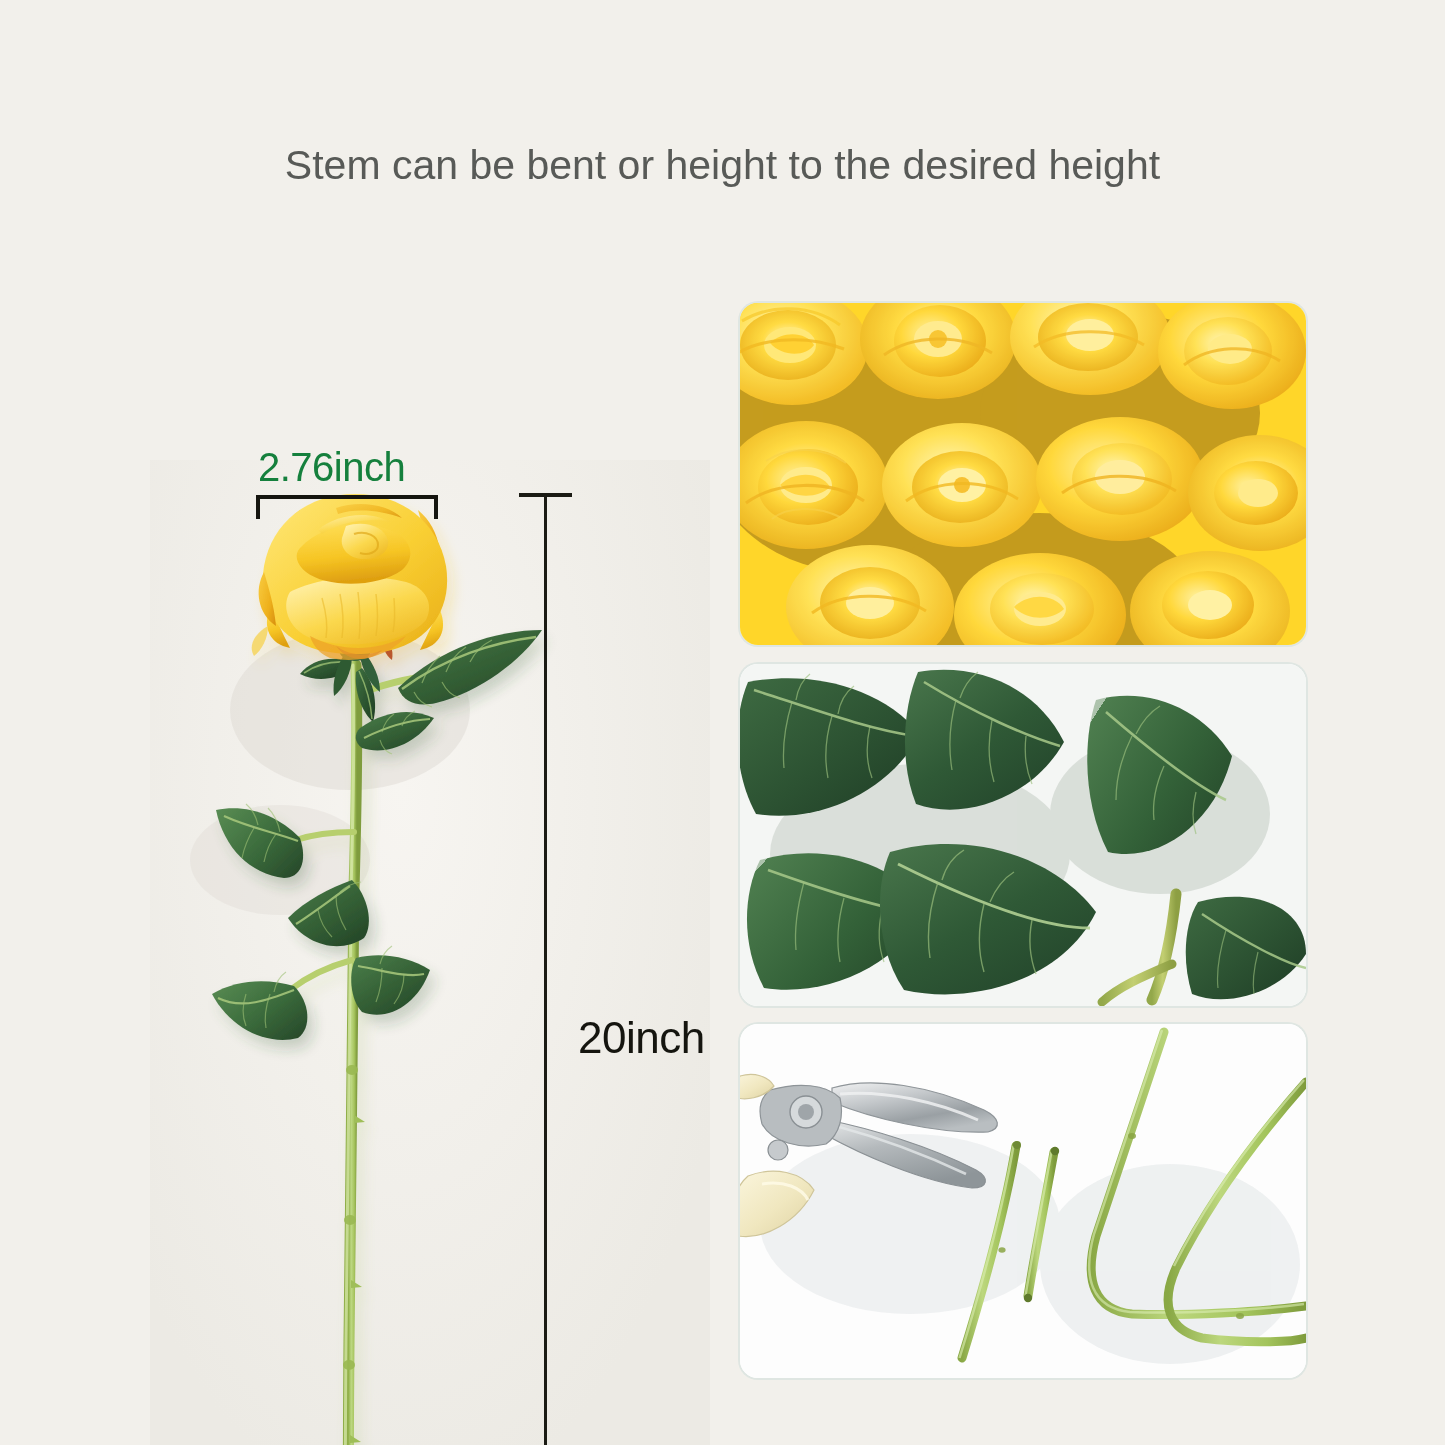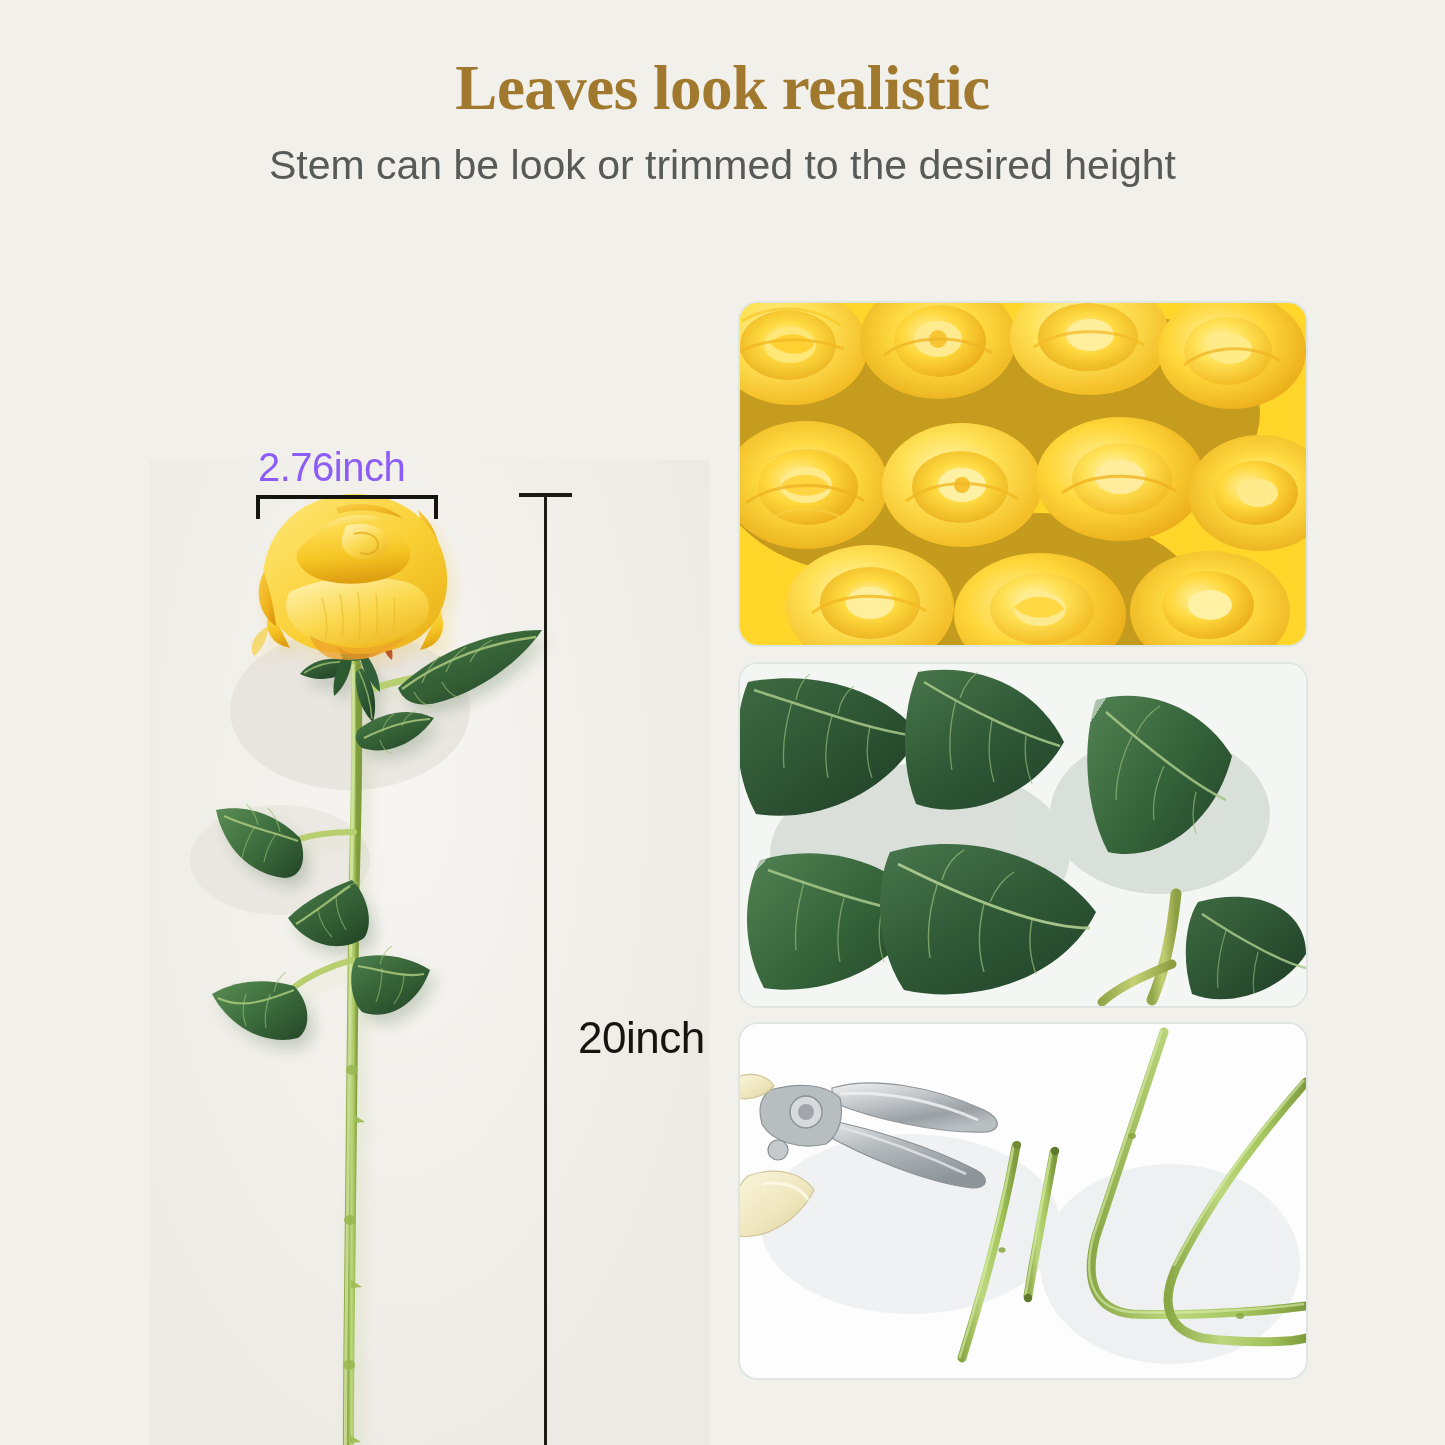--- a/index.html
+++ b/index.html
@@ -51,21 +51,21 @@
     width: 720px;
     height: 1235px;
   }
 
   
   .dim-width-label {
     position: absolute;
     left: 258px;
     top: 235px;
     font-size: 40px;
-    color: #8b5cf6;
+    color: #15803d;
     letter-spacing: -0.5px;
     white-space: nowrap;
   }
   .dim-width-bar {
     position: absolute;
     left: 256px;
     top: 285px;
     width: 182px;
     height: 4px;
     background: #15150f;
@@ -128,22 +128,21 @@
   #panel-roses  { left: 740px; top: 303px;  width: 566px; height: 342px; }
   #panel-leaves { left: 740px; top: 664px;  width: 566px; height: 342px; }
   #panel-stems  { left: 740px; top: 1024px; width: 566px; height: 354px; }
   .panel svg { display: block; width: 100%; height: 100%; }
 </style>
 </head>
 <body>
 
 <div class="page">
 
-  <div class="title">Leaves look realistic</div>
-  <div class="subtitle">Stem can be look or trimmed to the desired height</div>
+  <div class="subtitle">Stem can be bent or height to the desired height</div>
 
   <div class="product-area">
 
     <svg class="rose-svg" width="560" height="1180" viewBox="0 0 560 1180">
       <defs>
         <radialGradient id="bgglow" cx="45%" cy="28%" r="62%">
           <stop offset="0%" stop-color="#f7f5f1"></stop>
           <stop offset="100%" stop-color="#eceae4"></stop>
         </radialGradient>
         <linearGradient id="petalA" x1="0" y1="0" x2="1" y2="1">

